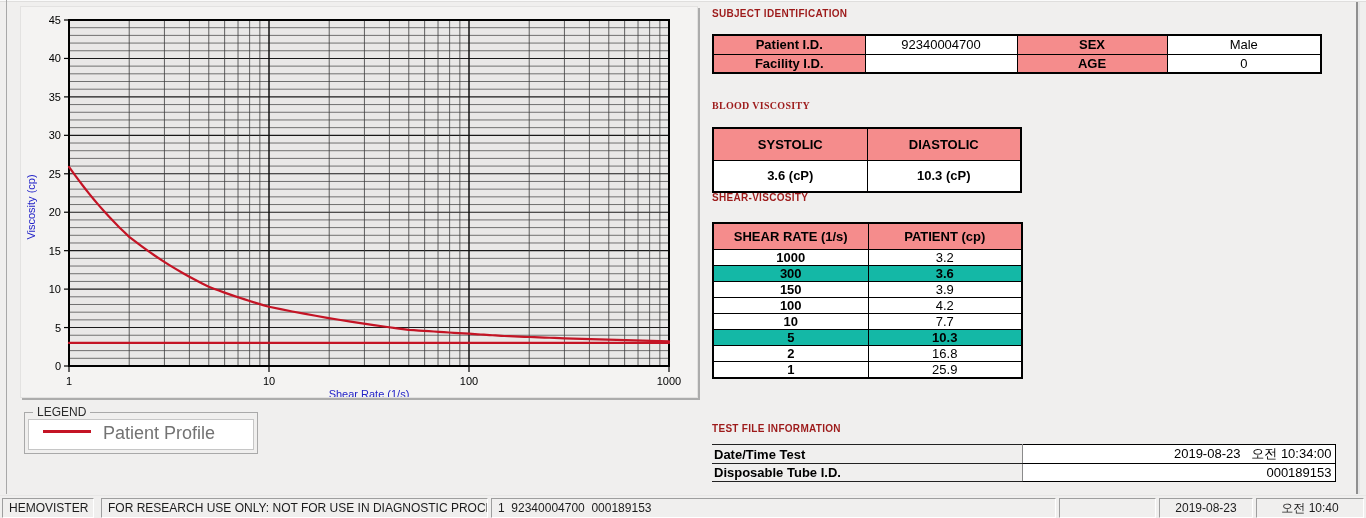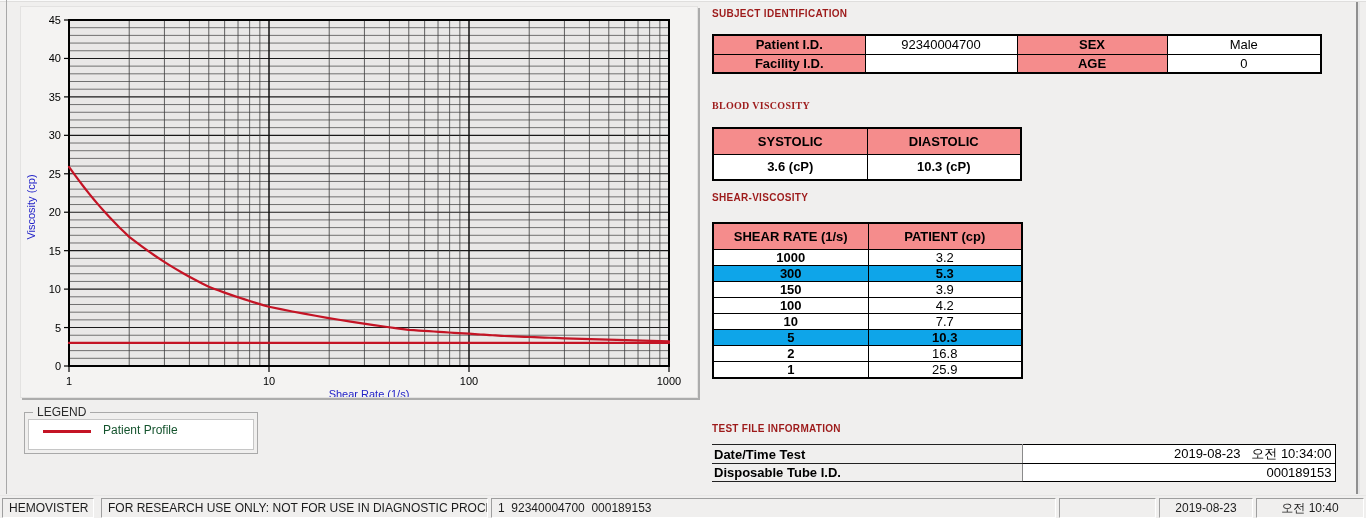--- a/index.html
+++ b/index.html
@@ -16,37 +16,37 @@
   .chart-panel { left:20px; top:6px; width:678px; height:392px; background:#F4F3F2;
     border:1px solid #E3E2E1; box-shadow:2px 2px 0 #ACACAC; }
 
   
   .legend-box { left:24px; top:412px; width:234px; height:42px; border:1px solid #A9A9A9; }
   .legend-title { position:absolute; top:-8px; left:8px; background:#F0EFEE; padding:0 4px;
     font-size:12px; color:#2a2a2a; }
   .legend-inner { position:absolute; left:3px; top:6px; right:3px; bottom:3px;
     background:#FFFFFF; border:1px solid #C6C6C6; }
   .legend-line { position:absolute; left:14px; top:10px; width:48px; height:3px; background:#C41425; }
-  .legend-label { position:absolute; left:74px; top:3px; font-size:12px; color:#14532d; }
+  .legend-label { position:absolute; left:74px; top:3px; font-size:18px; color:#737373; }
 
   
   .sec-title { font-size:10px; font-weight:bold; color:#9D1A1A; letter-spacing:.3px; white-space:nowrap; }
 
   
   table { border-collapse:collapse; table-layout:fixed; }
   td { font-size:13px; text-align:center; overflow:hidden; white-space:nowrap; }
   .t-black td { border:1px solid #000; }
   .t-black { border:2px solid #000; }
   td.hdr { background:#F58C8C; font-weight:bold; }
   td.white { background:#FFFFFF; }
-  tr.hl td { background:#0ea5e9; font-weight:bold;margin-left:40px; }
+  tr.hl td { background:#14b8a6; font-weight:bold;margin-left:40px; }
   .subject-tbl { width:608px; }
   .subject-tbl tr { height:19px; }
   .bv-tbl { width:308px; }
-  .bv-tbl tr { height:26px; }
+  .bv-tbl tr { height:32px; }
   .bv-tbl td.white { font-weight:bold; }
   .sv-tbl { width:309px; }
   .sv-tbl tr.hrow { height:26px; }
   .sv-tbl tr { height:16px; }
   .sv-tbl td.rate { font-weight:bold; }
 
   .tfi-tbl { width:623px; }
   .tfi-tbl tr { height:18px; }
   .tfi-tbl td { border-top:1px solid #222; border-bottom:1px solid #222; }
   .tfi-tbl td.lbl { text-align:left; font-weight:bold; padding-left:2px; border-right:1px solid #8a8a8a; }
@@ -241,21 +241,21 @@
       <tr class="hrow">
     <td class="hdr">SHEAR RATE (1/s)</td>
     <td class="hdr">PATIENT (cp)</td>
   </tr>
   <tr>
     <td class="white rate">1000</td>
     <td class="white">3.2</td>
   </tr>
   <tr class="hl">
     <td class="white rate">300</td>
-    <td class="white">5.3</td>
+    <td class="white">3.6</td>
   </tr>
   <tr>
     <td class="white rate">150</td>
     <td class="white">3.9</td>
   </tr>
   <tr>
     <td class="white rate">100</td>
     <td class="white">4.2</td>
   </tr>
   <tr>

